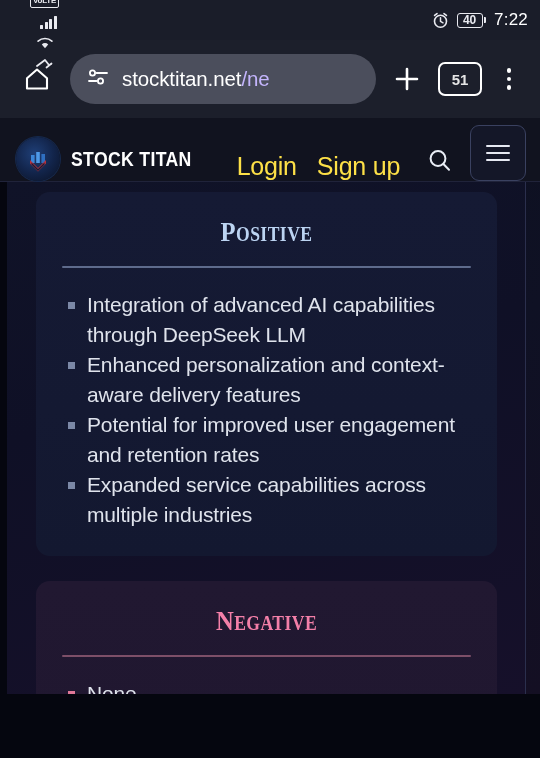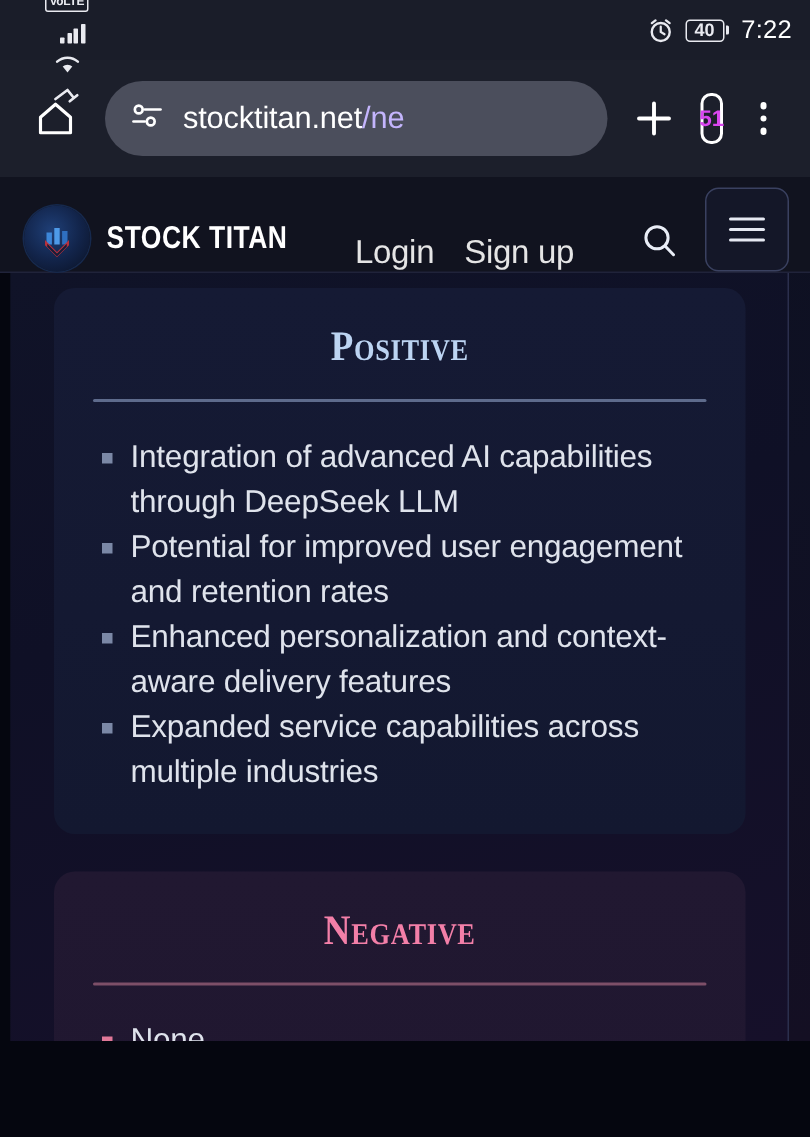--- a/index.html
+++ b/index.html
@@ -63,24 +63,24 @@
     min-width:0; overflow:hidden;
   }
   .url-text{
     font-size:20.5px; color:#ffffff;
     white-space:nowrap; overflow:hidden;
     letter-spacing:-.1px;
   }
   .url-text .dim{ color:#c4b5fd; }
   .plus-btn{ width:42px; height:42px; display:flex; align-items:center; justify-content:center; flex:0 0 auto; }
   .tabs-btn{
-    width:15px; height:34px; flex:0 0 auto;
+    width:44px; height:34px; flex:0 0 auto;
     border:2.5px solid #ffffff; border-radius:7px;
     display:flex; align-items:center; justify-content:center;
-    font-size:15px; font-weight:bold; color:#d946ef;
+    font-size:15px; font-weight:bold; color:#e5e5e5;
   }
   .menu-btn{ width:34px; height:44px; display:flex; flex-direction:column; align-items:center; justify-content:center; gap:4px; flex:0 0 auto; }
   .menu-btn span{ width:4.5px; height:4.5px; border-radius:50%; background:#ffffff; display:block; }
 
   
   .site-header{
     height:64px; width:540px;
     background:#11131f;
     display:flex; align-items:flex-end;
     padding:0 14px 0 16px; gap:0;
@@ -93,21 +93,21 @@
     display:flex; align-items:center; justify-content:center;
     box-shadow:0 0 0 1px #16294d;
   }
   .brand-name{
     color:#ffffff; font-size:21px; font-weight:bold;
     letter-spacing:.4px;
     transform:scaleX(.84); transform-origin:left center;
     white-space:nowrap;
   }
   .nav-links{ display:flex; align-items:center; gap:20px; margin-left:22px; flex:1 1 auto; }
-  .nav-link{ color:#e5e5e5; font-size:22px; white-space:nowrap; letter-spacing:-.2px; }
+  .nav-link{ color:#fde047; font-size:25px; white-space:nowrap; letter-spacing:-.2px; }
   .search-btn{ width:40px; height:40px; display:flex; align-items:center; justify-content:center; flex:0 0 auto; }
   .hamburger-btn{
     width:56px; height:56px; flex:0 0 auto;
     border:1px solid #3a4160; border-radius:9px;
     display:flex; flex-direction:column; align-items:center; justify-content:center; gap:5px;
     margin-left:10px; background:#141728;
   }
   .hamburger-btn i{ display:block; width:24px; height:2.2px; background:#e6e9f2; border-radius:1px; }
 
   
@@ -284,22 +284,22 @@
 
 <div class="page">
   <div class="left-gutter"></div>
   <div class="page-inner">
 
     <div class="card card-positive">
       <div class="card-title title-positive">Positive</div>
       <div class="card-divider divider-positive"></div>
       <ul class="bullets bullets-positive">
         <li>Integration of advanced AI capabilities through DeepSeek LLM</li>
+        <li>Enhanced personalization and context-aware delivery features</li>
         <li>Potential for improved user engagement and retention rates</li>
-        <li>Enhanced personalization and context-aware delivery features</li>
         <li>Expanded service capabilities across multiple industries</li>
       </ul>
     </div>
 
     <div class="card card-negative">
       <div class="card-title title-negative">Negative</div>
       <div class="card-divider divider-negative"></div>
       <ul class="bullets bullets-negative">
         <li>None.</li>
       </ul>

